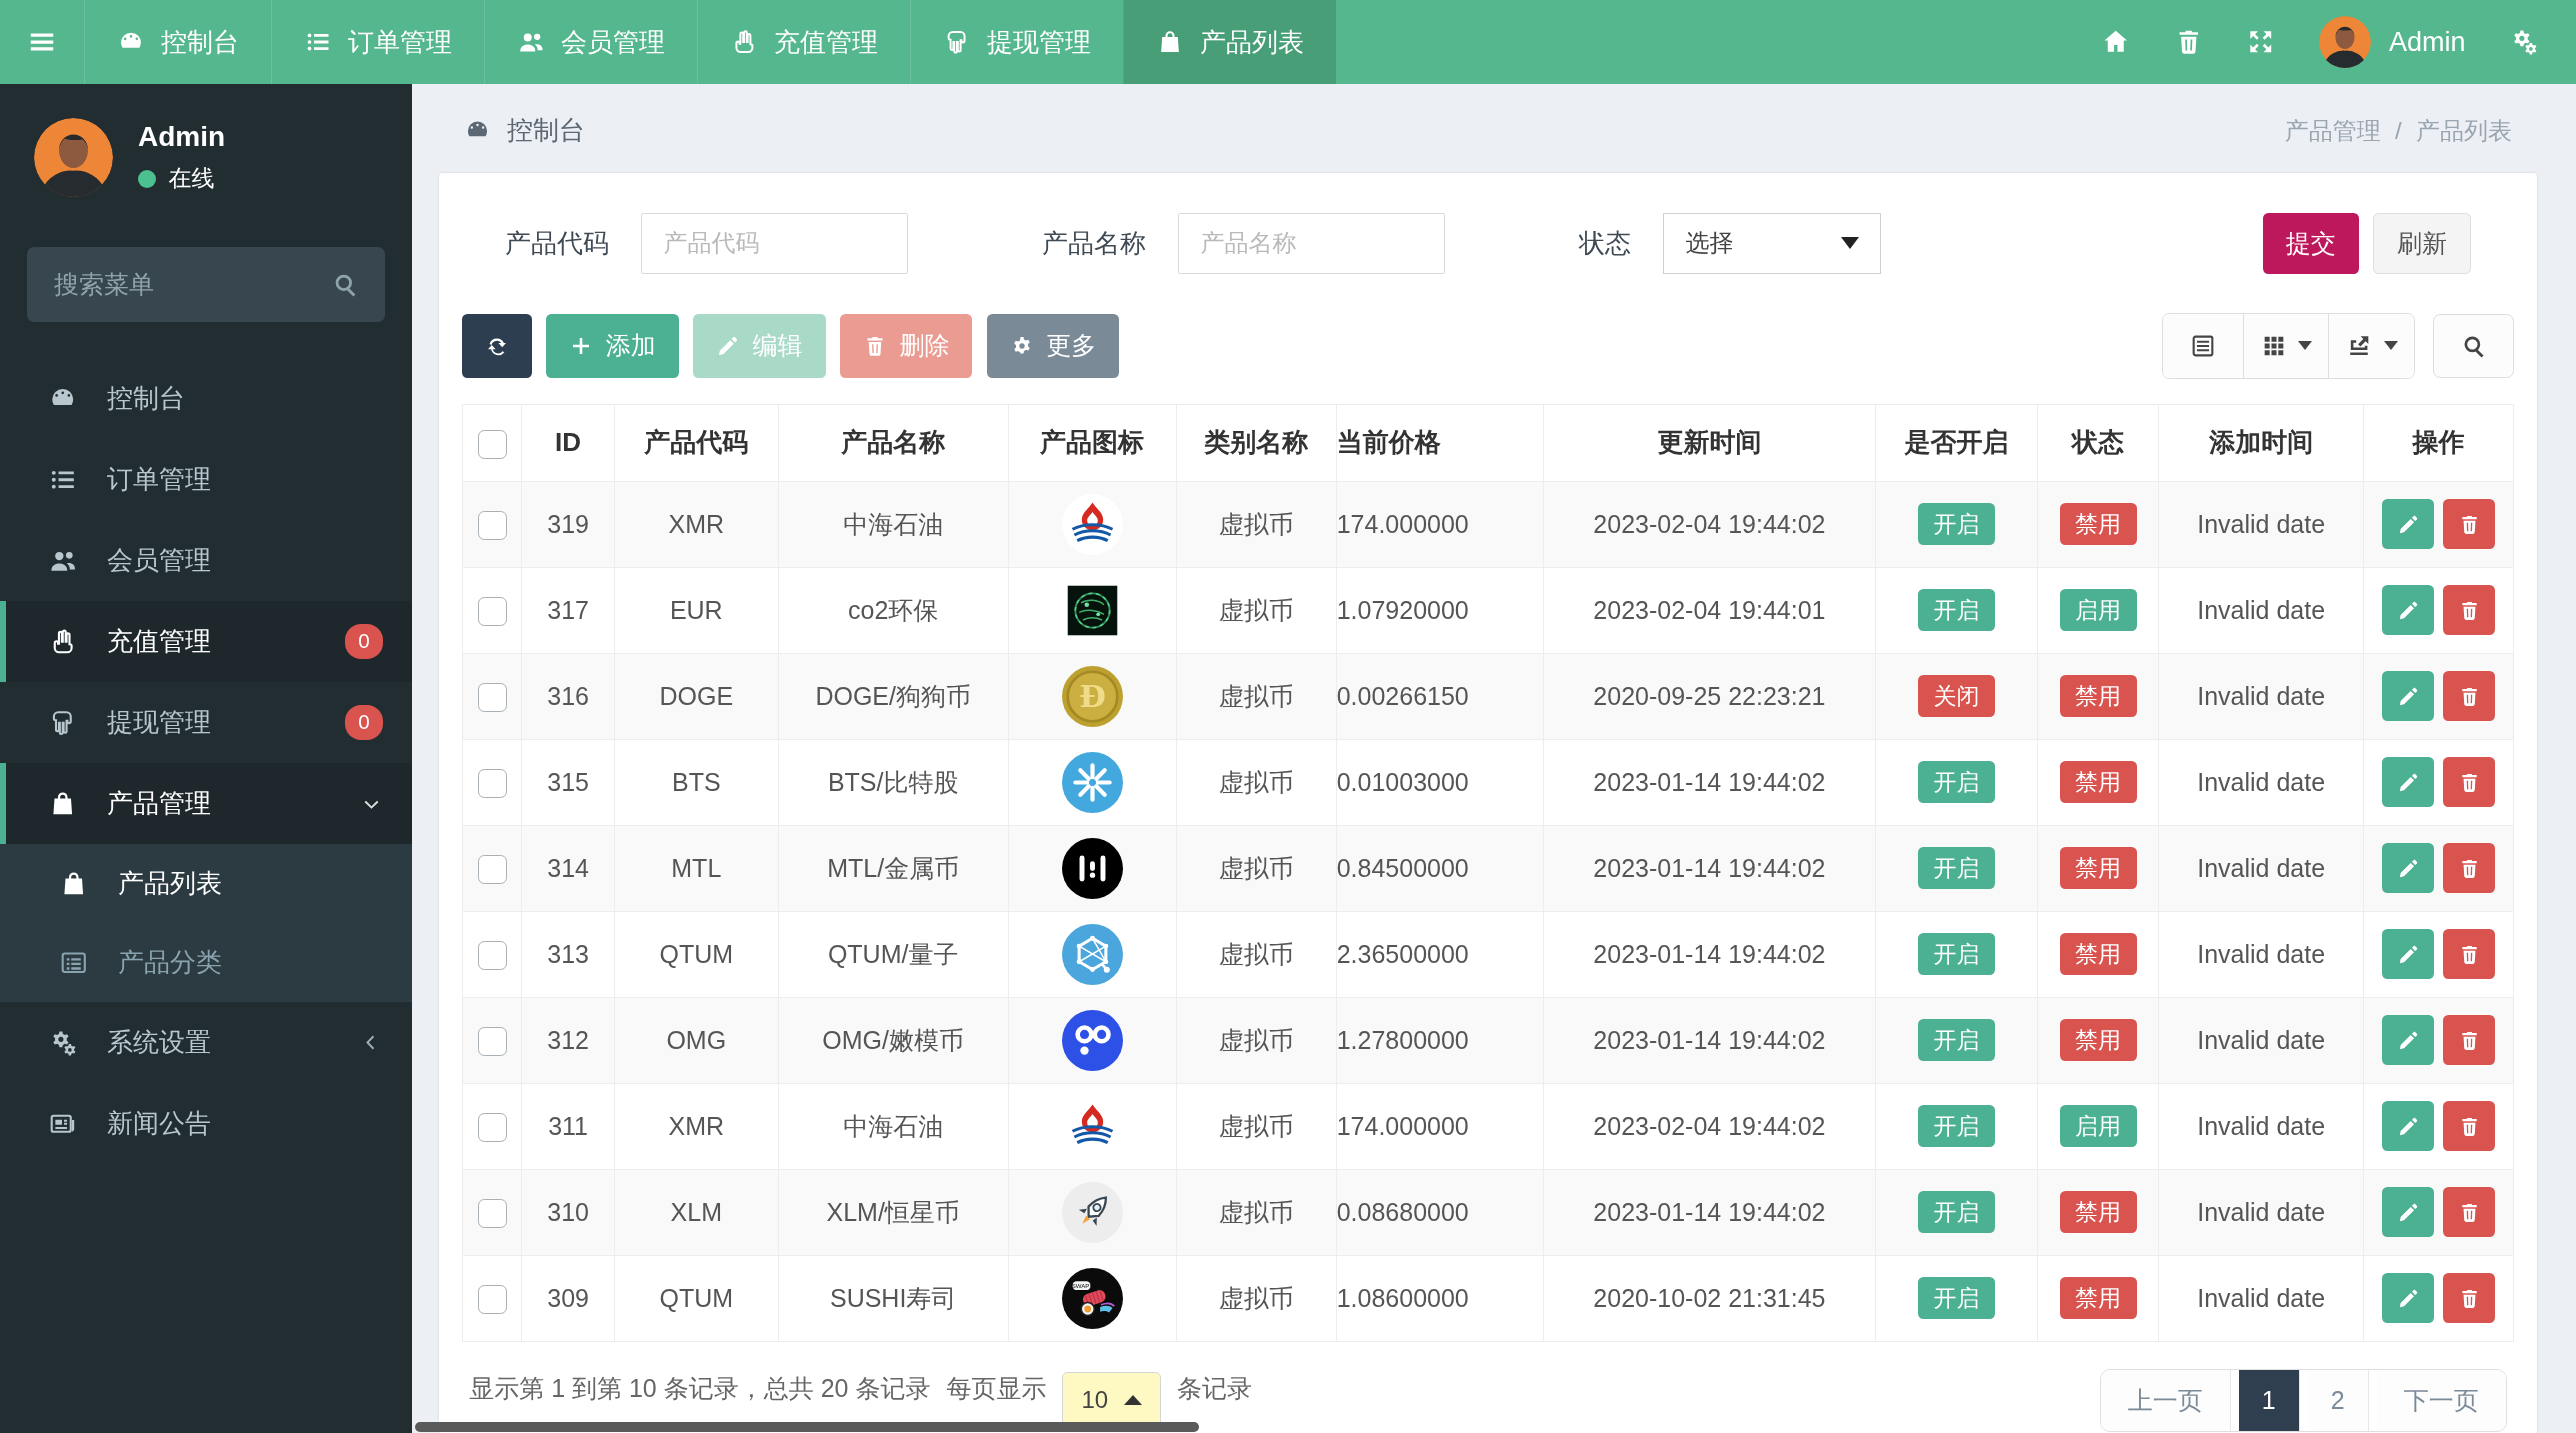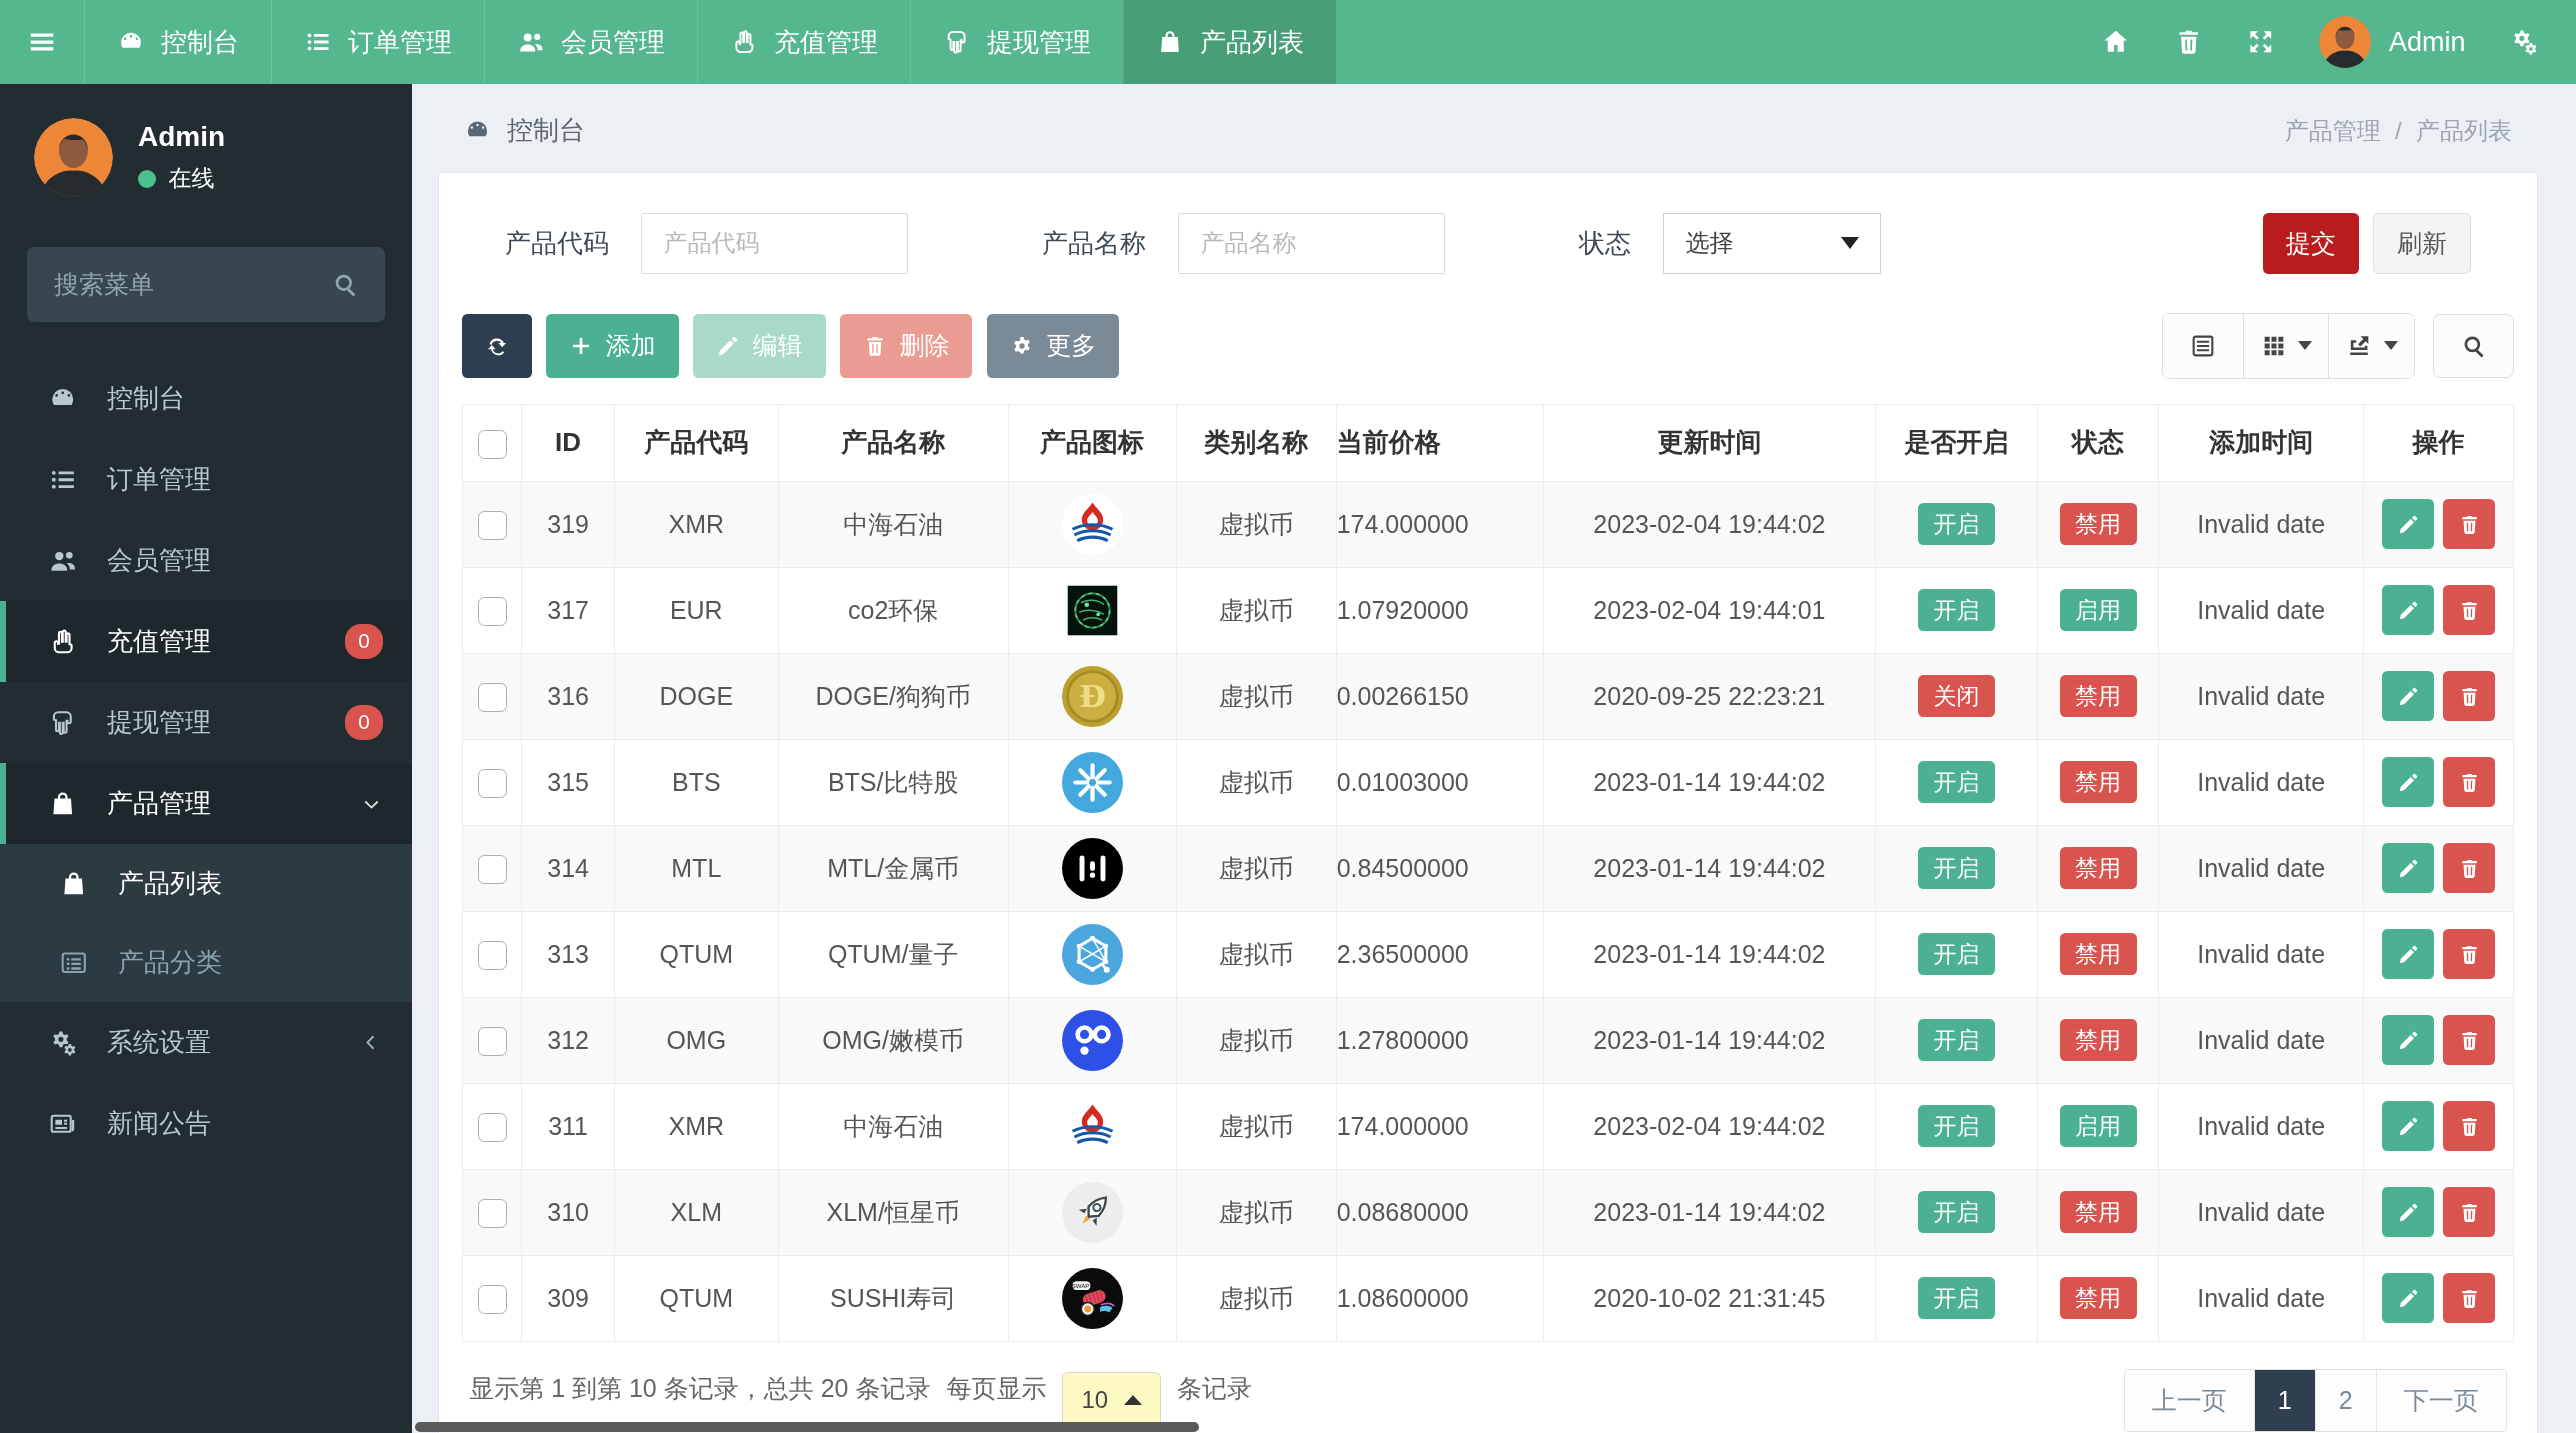--- a/index.html
+++ b/index.html
@@ -64,21 +64,21 @@
   .fgroup label { font-size: 26px; color: #3f4a54; white-space: nowrap; }
   .finput { width: 267px; height: 61px; border: 1.8px solid #d9d9d9; border-radius: 1.8px; padding: 0 21.5px; font-size: 24px; color: #555; outline: none; font-family: inherit; }
   .finput::placeholder { color: #b9b9b9; }
   .fselect { width: 218px; height: 61px; border: 1.8px solid #cfcfcf; display: flex; align-items: center; justify-content: space-between; padding: 0 21.5px; font-size: 24px; color: #444; background: #fff; cursor: pointer; }
   .caret-down { width: 0; height: 0; border-left: 9.8px solid transparent; border-right: 9.8px solid transparent; border-top: 12.5px solid #222; }
   .caret-sm { width: 0; height: 0; border-left: 7.2px solid transparent; border-right: 7.2px solid transparent; border-top: 9px solid #444; }
   .caret-up { width: 0; height: 0; border-left: 9px solid transparent; border-right: 9px solid transparent; border-bottom: 10.7px solid #333; }
   .fbuttons { margin-left: auto; display: flex; gap: 14.3px; }
   .btn { display: inline-flex; align-items: center; justify-content: center; gap: 12.5px; border: none; border-radius: 5.4px; font-size: 25px; cursor: pointer; padding: 0 23px; height: 61px; font-family: inherit; }
   .btn .ico { font-size: 24px; }
-  .btn-submit { background: #b91c1c; color: #fff; min-width: 93px; }
+  .btn-submit { background: #be185d; color: #fff; min-width: 93px; }
   .btn-refresh { background: #f4f4f4; color: #555; border: 1.8px solid #ddd; min-width: 90px; }
 
   .toolbar { display: flex; align-items: center; margin-top: 30px; }
   .tb-left { display: flex; gap: 14.3px; }
   .btn-dark { background: #2c3e50; color: #fff; width: 70px; height: 64px; }
   .btn-add { background: #4cb092; color: #fff; height: 64px; }
   .btn-edit { background: #a9dac8; color: #fff; height: 64px; cursor: default; }
   .btn-del { background: #eb9c92; color: #fff; height: 64px; cursor: default; }
   .btn-more { background: #7b8a97; color: #fff; height: 64px; }
   .tb-right { margin-left: auto; display: flex; gap: 18px; align-items: center; }
@@ -101,21 +101,21 @@
   .cicon { width: 61px; height: 61px; display: inline-block; vertical-align: middle; }
   .cicon svg { width: 100%; height: 100%; display: block; }
   .act-btn { width: 52px; height: 50px; border: none; border-radius: 5.4px; color: #fff; display: inline-flex; align-items: center; justify-content: center; font-size: 23px; cursor: pointer; }
   .act-btn .ico { font-size: 23px; }
   .act-edit { background: #4cb092; margin-right: 9px; }
   .act-del { background: #d9534f; }
 
   .table-footer { display: flex; align-items: center; margin-top: 27px; padding: 0 7.2px; color: #666; }
   .tf-info { font-size: 25px; display: flex; align-items: flex-start; }
   .pagesize { display: inline-flex; align-items: center; gap: 16px; border: 1.8px solid #d5d5d5; background: #fef9c3; border-radius: 5.4px; height: 57px; padding: 0 18px; font-size: 24px; color: #444; cursor: pointer; margin: 0 16px; }
-  .pagination { margin-left: auto; display: flex; border: 1.8px solid #dfdfdf; border-radius: 4px; overflow: hidden; }
+  .pagination { margin-left: auto; display: flex; border: 1.8px solid #dfdfdf; border-radius: 10px; overflow: hidden; gap: 8px; }
   .page-btn { min-width: 61px; height: 61px; padding: 0 27px; display: flex; align-items: center; justify-content: center; font-size: 25px; color: #7b8a99; background: #fdfdfd; border-right: 1.8px solid #e8e8e8; cursor: pointer; }
   .page-btn:last-child { border-right: none; }
   .page-btn.num { padding: 0 9px; }
   .page-btn.active { background: #2f3f50; color: #fff; }
 
   .h-scrollbar { position: absolute; left: 415px; bottom: 1.8px; width: 784px; height: 10.7px; background: #5a5a5a; border-radius: 5.4px; z-index: 30; }
 </style>
 </head>
 <body>
 

